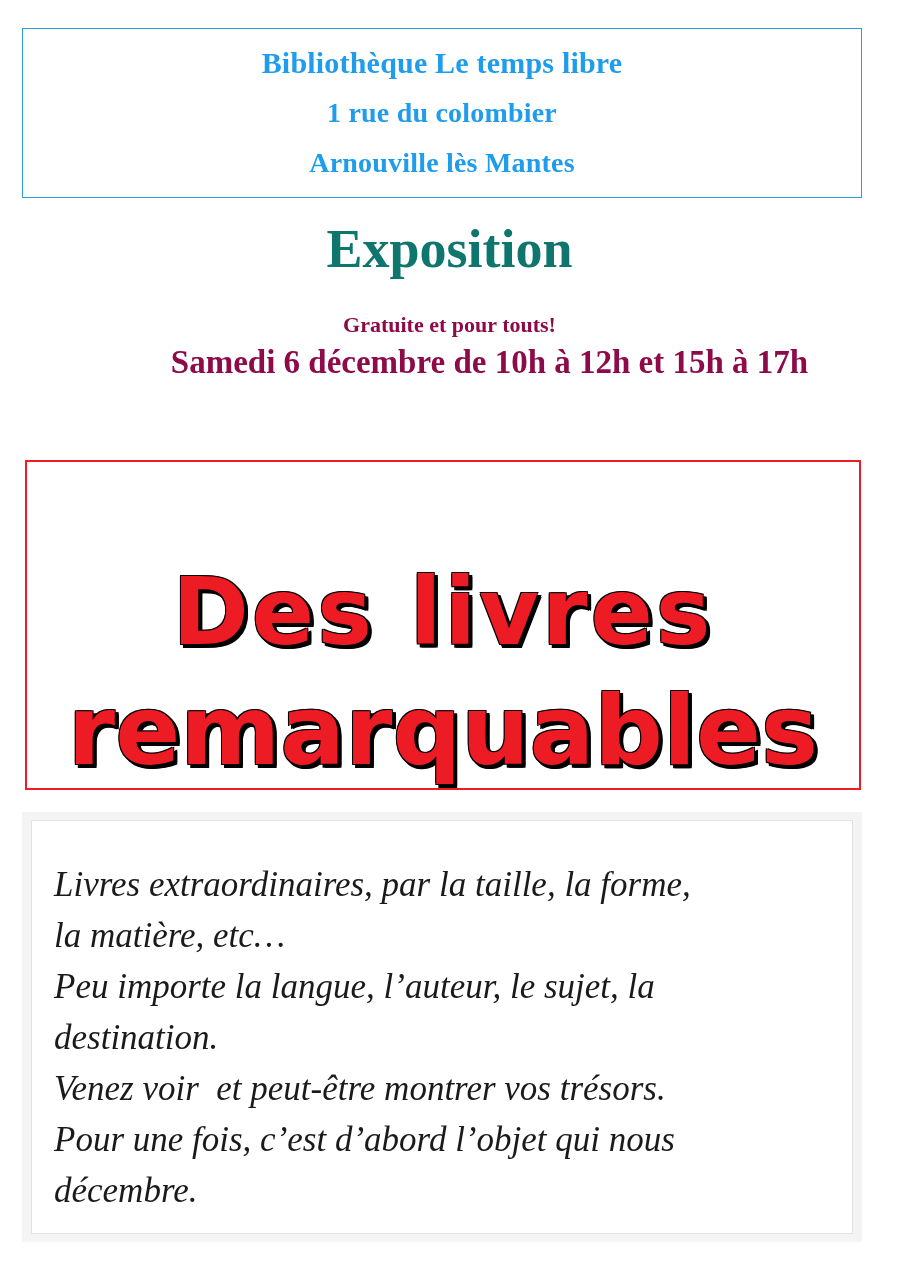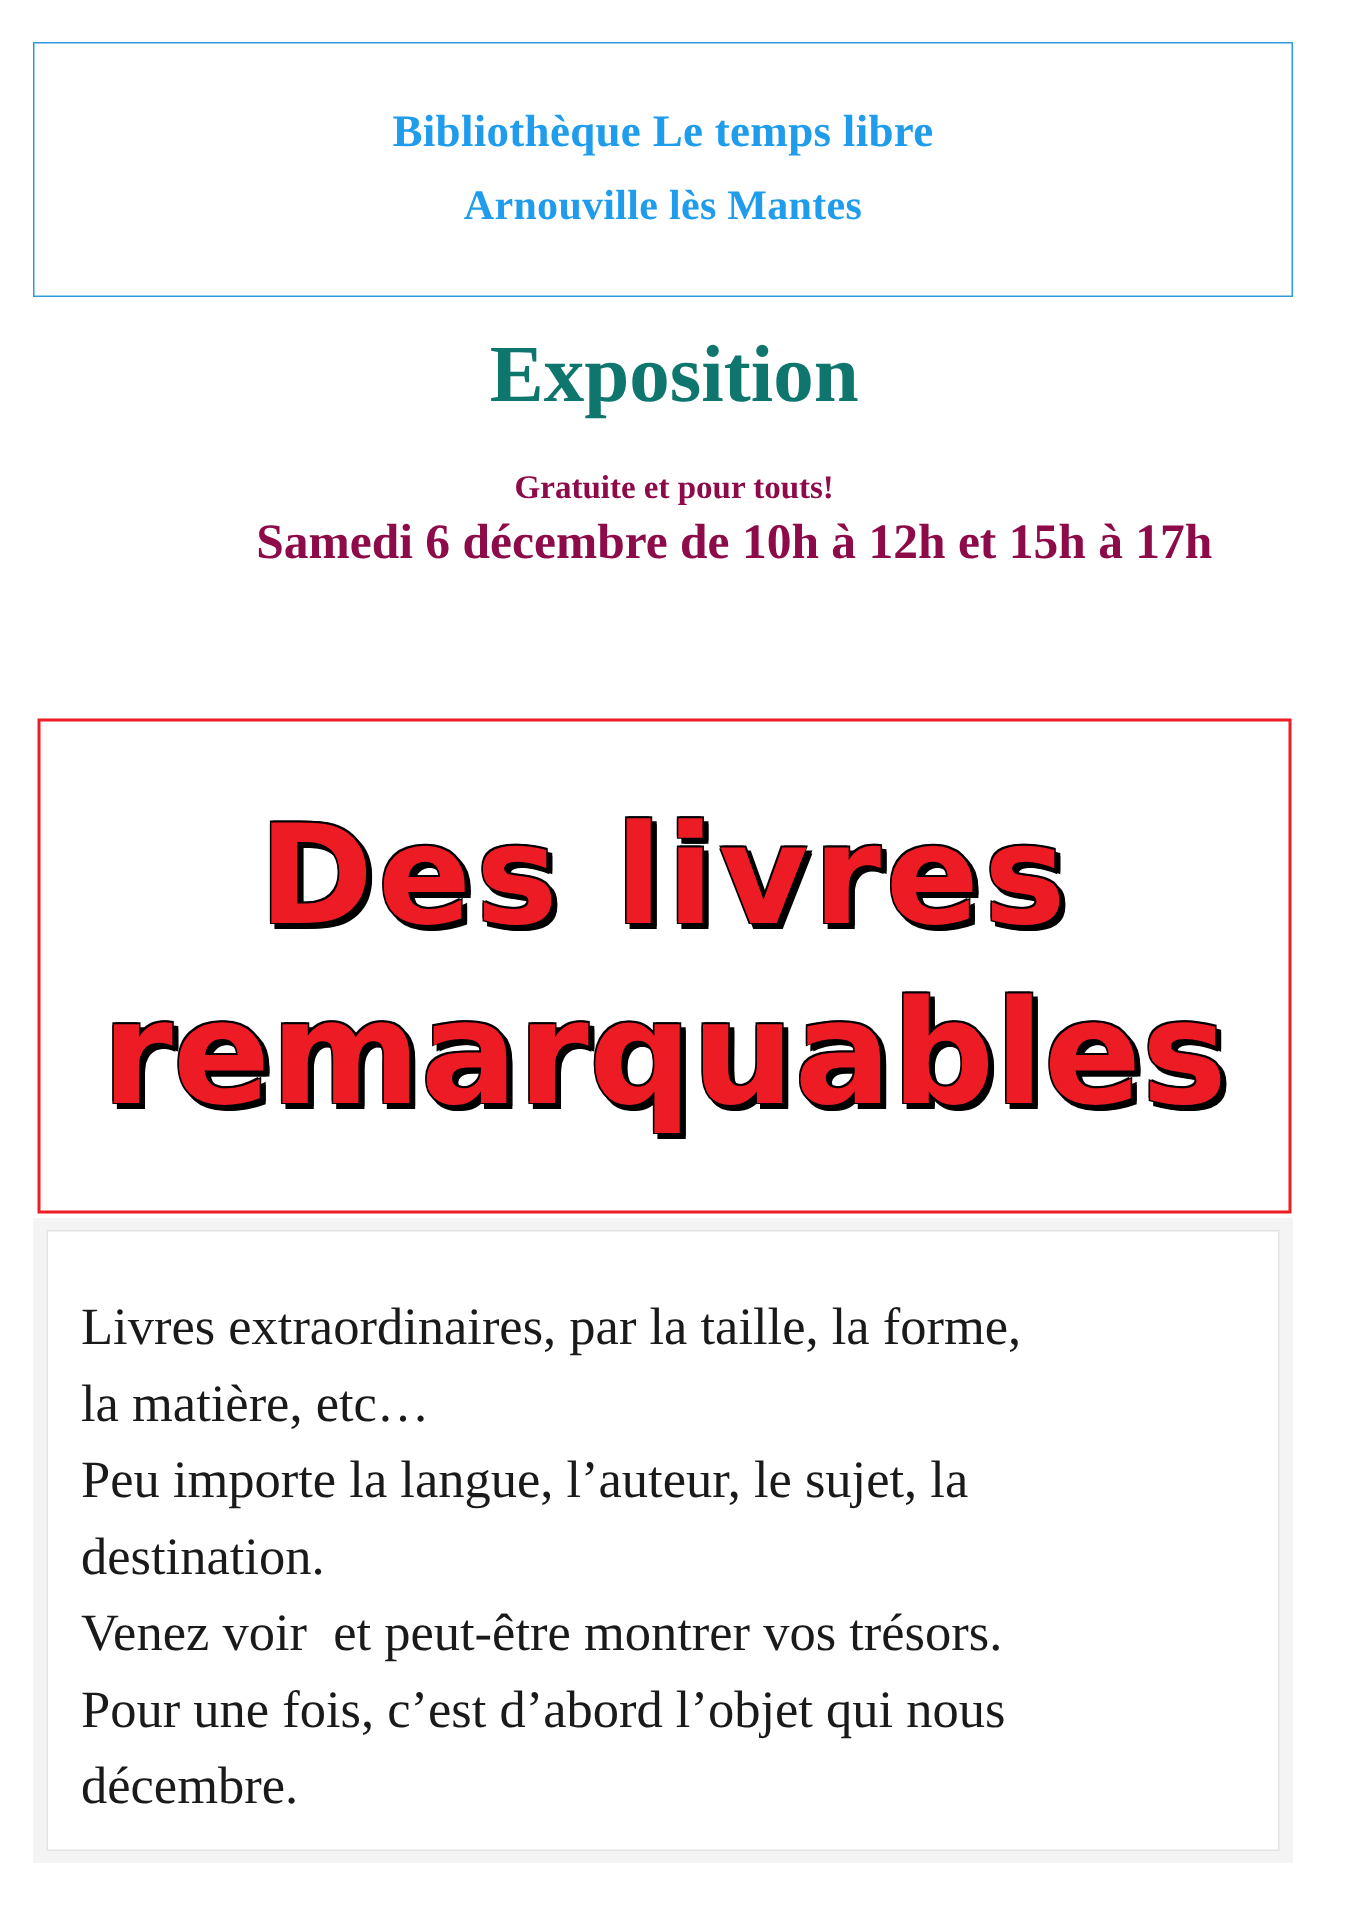--- a/index.html
+++ b/index.html
@@ -94,22 +94,21 @@
     left: 25px;
     top: 460px;
     width: 836px;
     height: 330px;
     border: 2px solid #ee1c25;
     box-sizing: border-box;
     background: #ffffff;
     display: flex;
     flex-direction: column;
     align-items: center;
-    justify-content: center;
-    margin-top: 19px;
+    justify-content: flex-end;
   }
   .banner-line {
     color: #ed1c24;
     font-family: "DejaVu Sans", sans-serif;
     font-weight: bold;
     text-align: center;
     letter-spacing: 1px;
     text-shadow:
        3px 3px 0 #000,
       -1px -1px 0 #000,
@@ -152,29 +151,31 @@
     box-sizing: border-box;
     padding: 38px 30px 20px 22px;
   }
   .desc-line {
     color: #1a1a1a;
     font-family: "Liberation Serif", serif;
     font-size: 35px;
     line-height: 51px;
     text-align: left;
     white-space: pre-wrap;
+    font-style: italic;
   }
 </style>
 </head>
 <body>
 
 <div class="poster">
 
   <div class="header-box">
     <div class="header-line l1">Bibliothèque Le temps libre</div>
+    <div class="header-line l2">1 rue du colombier</div>
     <div class="header-line l3">Arnouville lès Mantes</div>
   </div>
 
   <div class="expo-title">Exposition</div>
   <div class="expo-sub">Gratuite et pour touts!</div>
   <div class="expo-date d1">Samedi 6 décembre de 10h à 12h et 15h à 17h</div>
 
   <div class="banner">
     <div class="banner-line b1">Des livres</div>
     <div class="banner-line b2">remarquables</div>

